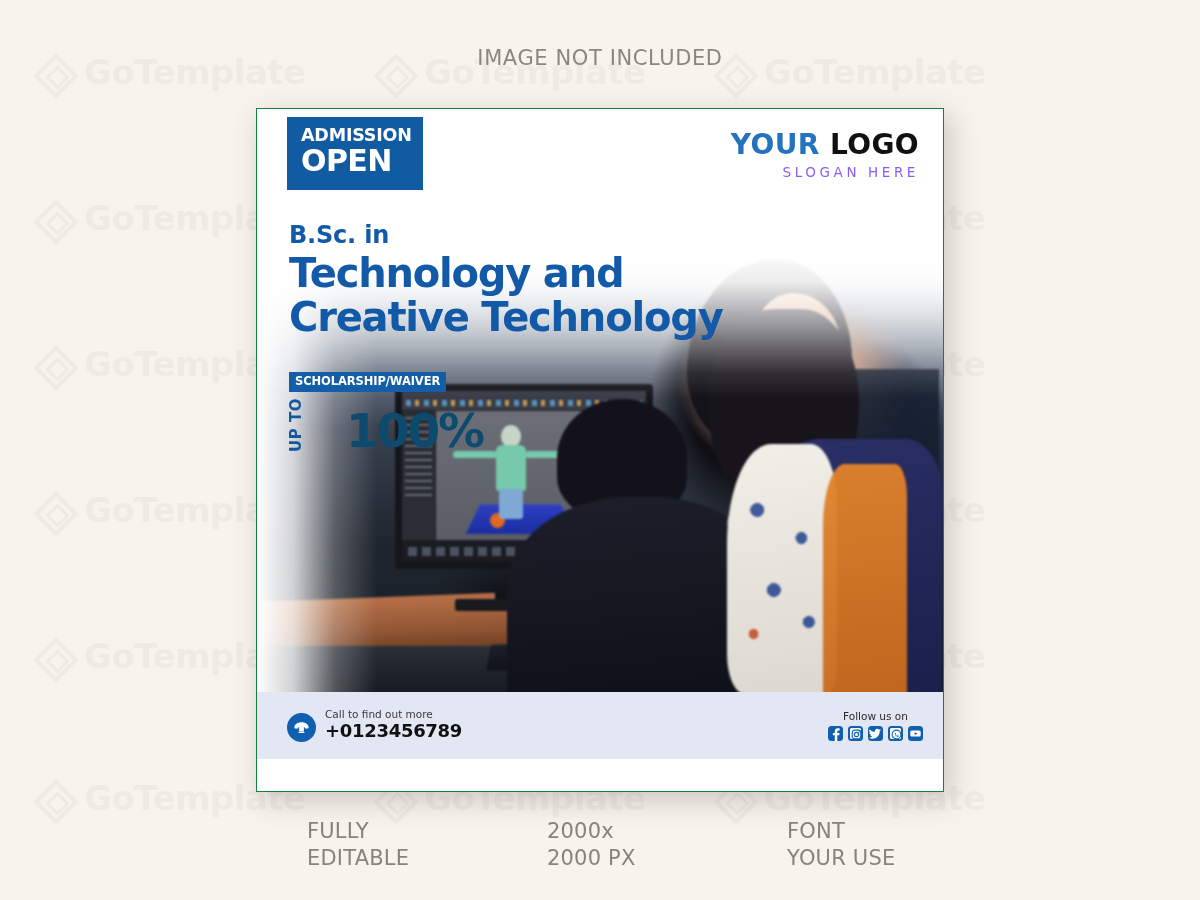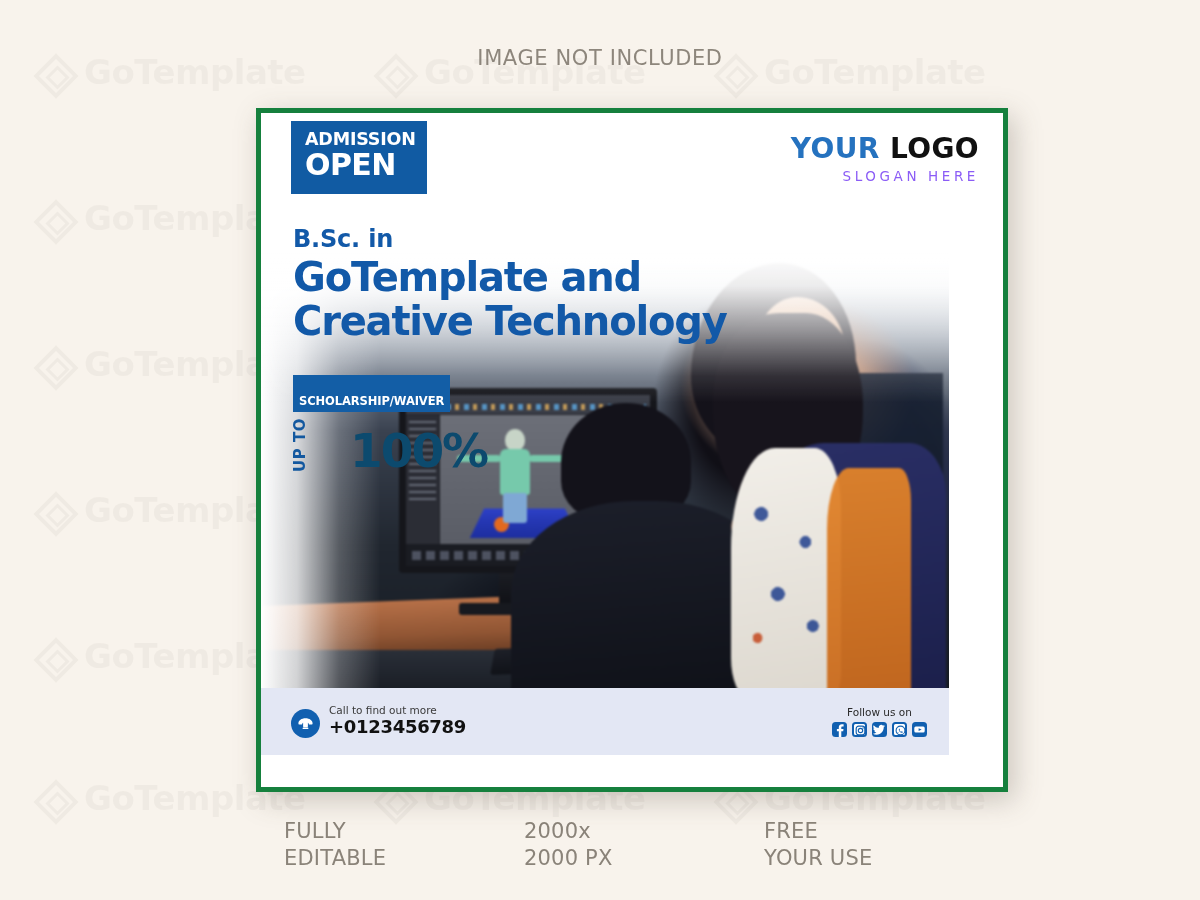--- a/index.html
+++ b/index.html
@@ -66,25 +66,25 @@
     font-size: 21px;
     letter-spacing: 0.6px;
     color: #8d867c;
   }
 
   
   #poster-card {
     position: absolute;
     left: 256px;
     top: 108px;
-    width: 752px;
+    width: 688px;
     height: 684px;
     background: #ffffff;
     z-index: 6;
-    border: 5px solid #15803d;
+    border: 1px solid #15803d;
     box-shadow: 6px 8px 26px rgba(90,80,70,0.28);
     overflow: hidden;
   }
 
   
   #poster-photo {
     position: absolute;
     left: 0;
     top: 140px;
     width: 688px;
@@ -428,21 +428,21 @@
     z-index: 12;
   }
   #scholarship-block .sch-tag {
     display: inline-block;
     background: #135ea6;
     color: #ffffff;
     font-family: "DejaVu Sans", sans-serif;
     font-weight: 700;
     font-size: 11.5px;
     letter-spacing: -0.1px;
-    padding: 19px 6px 4px 6px;
+    padding: 2px 6px 4px 6px;
   }
   #scholarship-block .sch-amount-row {
     display: flex;
     align-items: flex-end;
     margin-top: 3px;
   }
   #scholarship-block .sch-upto {
     writing-mode: vertical-rl;
     transform: rotate(180deg);
     font-family: "DejaVu Sans", sans-serif;
@@ -548,20 +548,21 @@
   }
   .social-icon svg { position: absolute; inset: 0; }
 
   
   #feature-row {
     position: absolute;
     left: 0; top: 818px;
     width: 1200px;
     z-index: 5;
     display: flex;
+    padding-left: 23px;
   }
   .feature-col {
     font-family: "DejaVu Sans", sans-serif;
     font-size: 21px;
     line-height: 1.28;
     color: #8a8379;
     letter-spacing: 0.2px;
   }
   #feature-col-1 { margin-left: 284px; width: 240px; }
   #feature-col-2 { width: 240px; }
@@ -696,21 +697,21 @@
     <div class="line2">OPEN</div>
   </div>
 
   <div id="logo-block">
     <div class="logo-main"><span class="word-your">YOUR</span> <span class="word-logo">LOGO</span></div>
     <div class="logo-slogan">SLOGAN HERE</div>
   </div>
 
   <div id="headline-block">
     <div class="eyebrow">B.Sc. in</div>
-    <div class="title-l1">GoTemplate and</div>
+    <div class="title-l1">Technology and</div>
     <div class="title-l2">Creative Technology</div>
   </div>
 
   <div id="scholarship-block">
     <div class="sch-tag">SCHOLARSHIP/WAIVER</div>
     <div class="sch-amount-row">
       <div class="sch-upto">UP TO</div>
       <div class="sch-value">100%</div>
     </div>
   </div>
@@ -780,16 +781,16 @@
 <div id="feature-row">
   <div class="feature-col" id="feature-col-1">
     <div>FULLY</div>
     <div>EDITABLE</div>
   </div>
   <div class="feature-col" id="feature-col-2">
     <div>2000x</div>
     <div>2000 PX</div>
   </div>
   <div class="feature-col" id="feature-col-3">
-    <div>FREE</div>
+    <div>FONT</div>
     <div>YOUR USE</div>
   </div>
 </div>
 
 </body></html>

